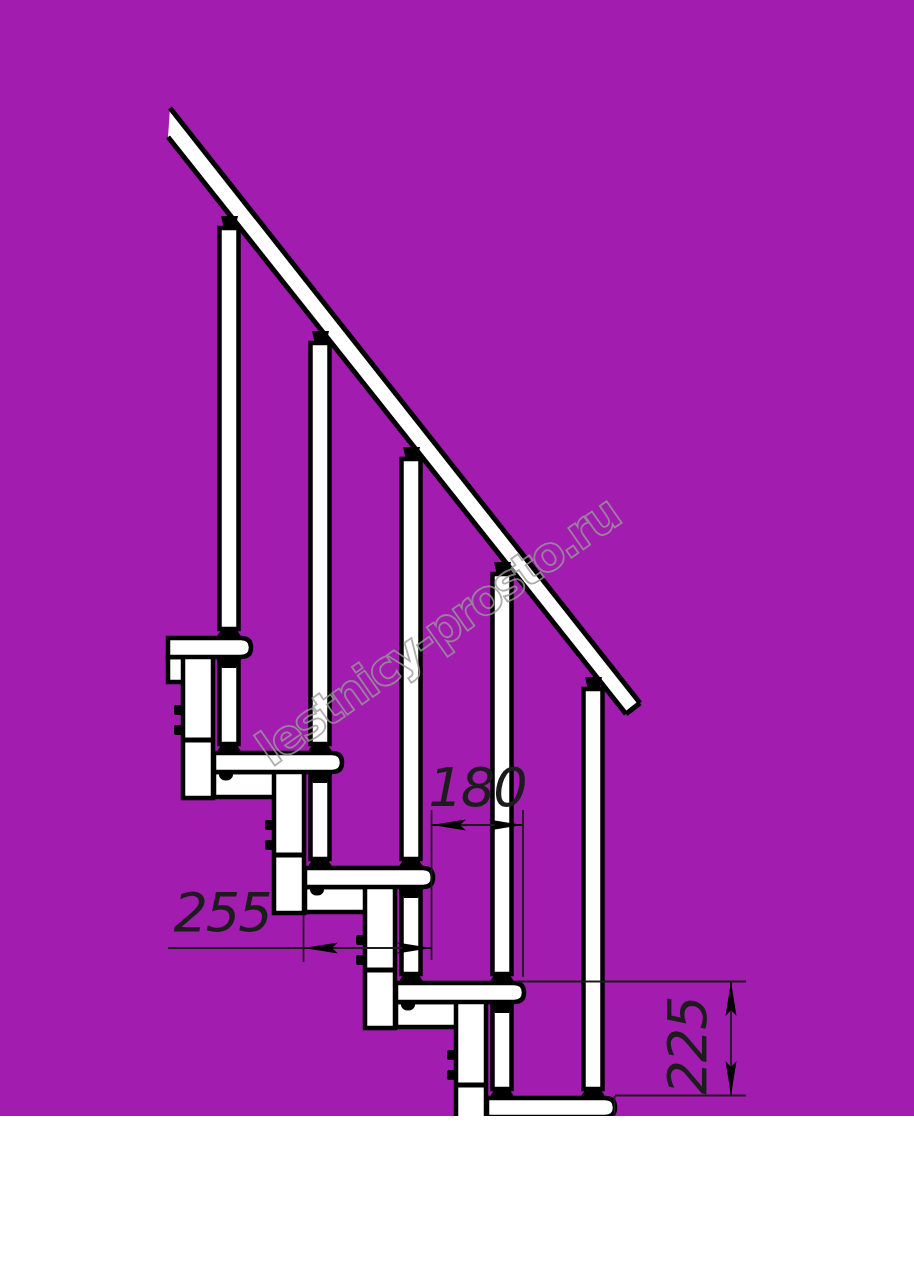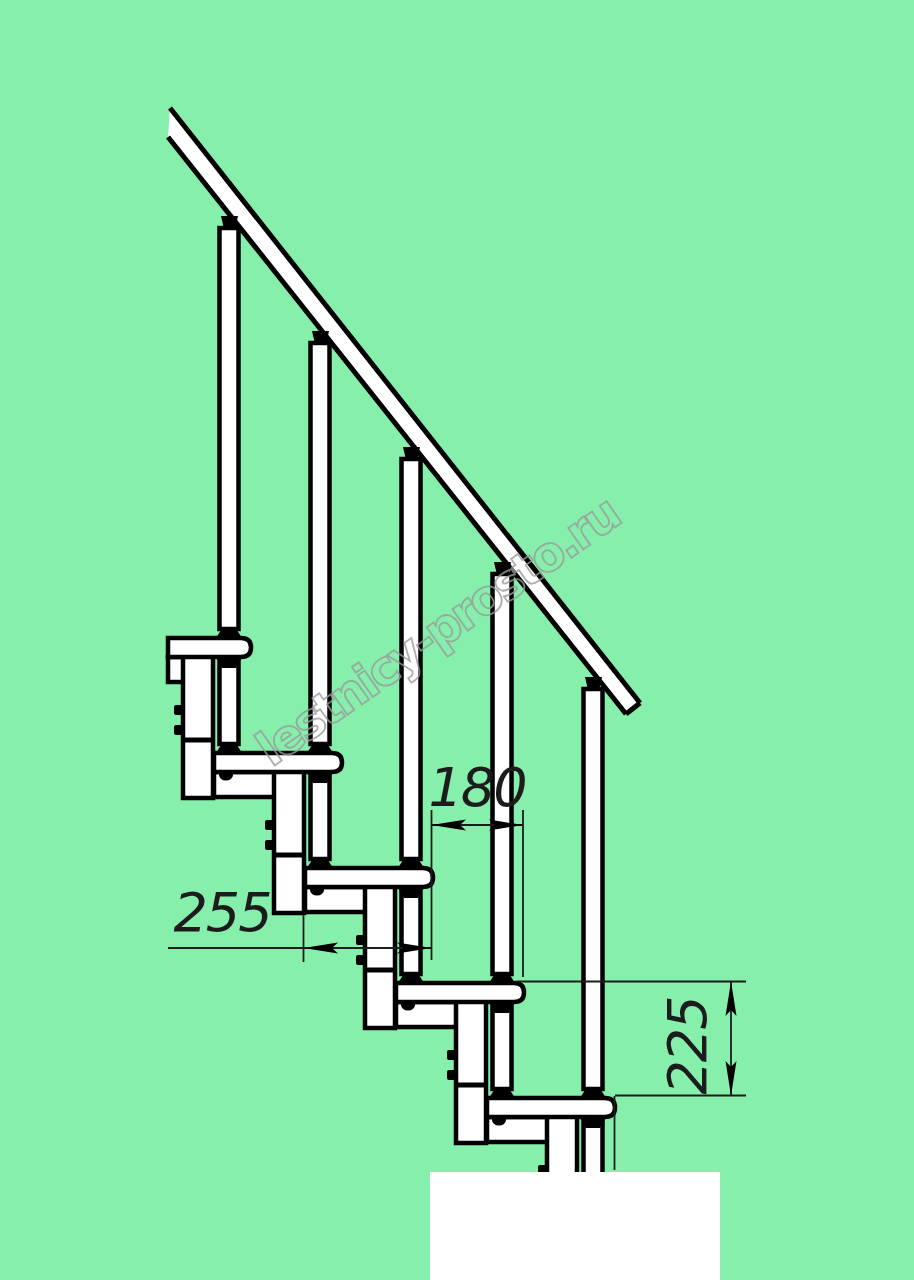--- a/index.html
+++ b/index.html
@@ -1,16 +1,16 @@
 <!DOCTYPE html>
 <html><head>
 <meta charset="utf-8">
 <style>
   html,body{margin:0;padding:0;background:#ffffff;}
-  .stage{position:relative;width:914px;height:1280px;background:#86efac;overflow:hidden;}
+  .stage{position:relative;width:914px;height:1116px;background:#a21caf;overflow:hidden;}
   svg{position:absolute;left:0;top:0;}
   .dim-text{
     font-family:"DejaVu Sans", sans-serif;
     font-style:italic;
     font-size:54px;
     letter-spacing:-2px;
     fill:#1c1c1c;
   }
   .wm-text{
     font-family:"DejaVu Sans", sans-serif;

